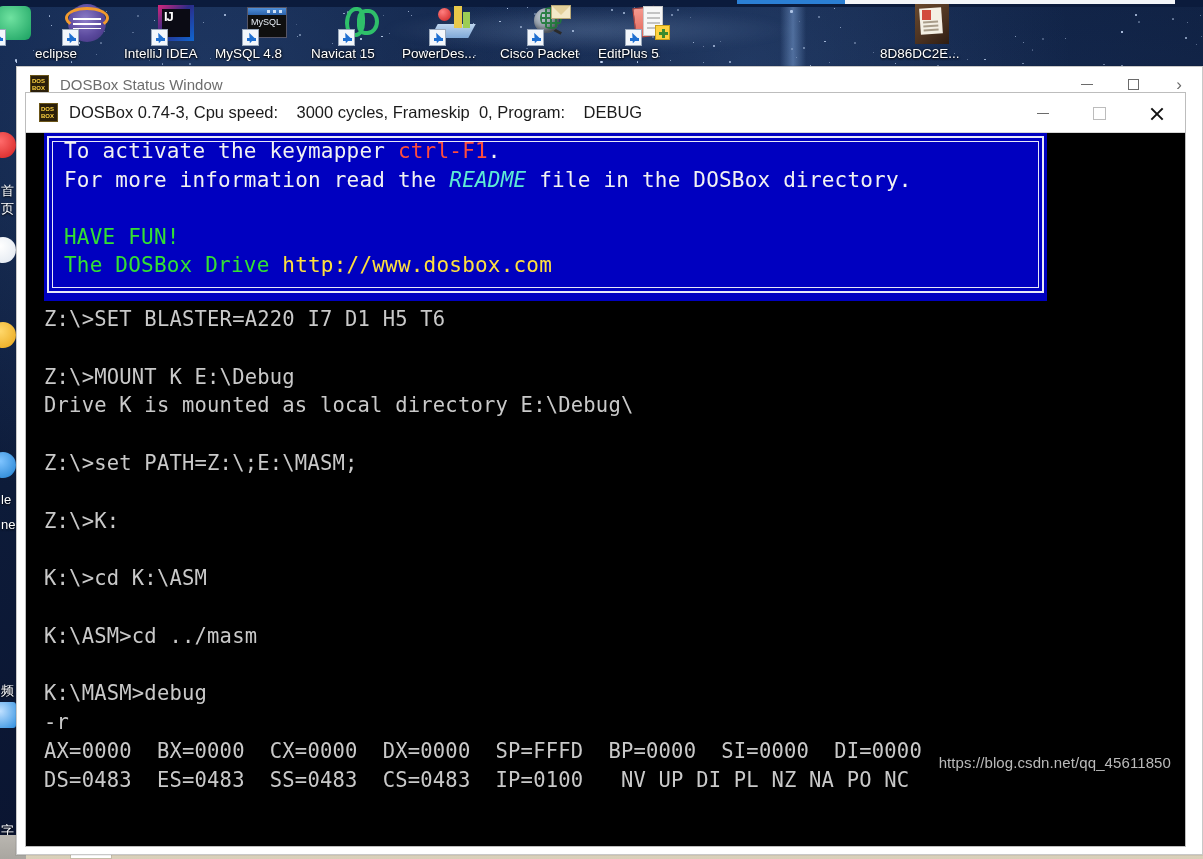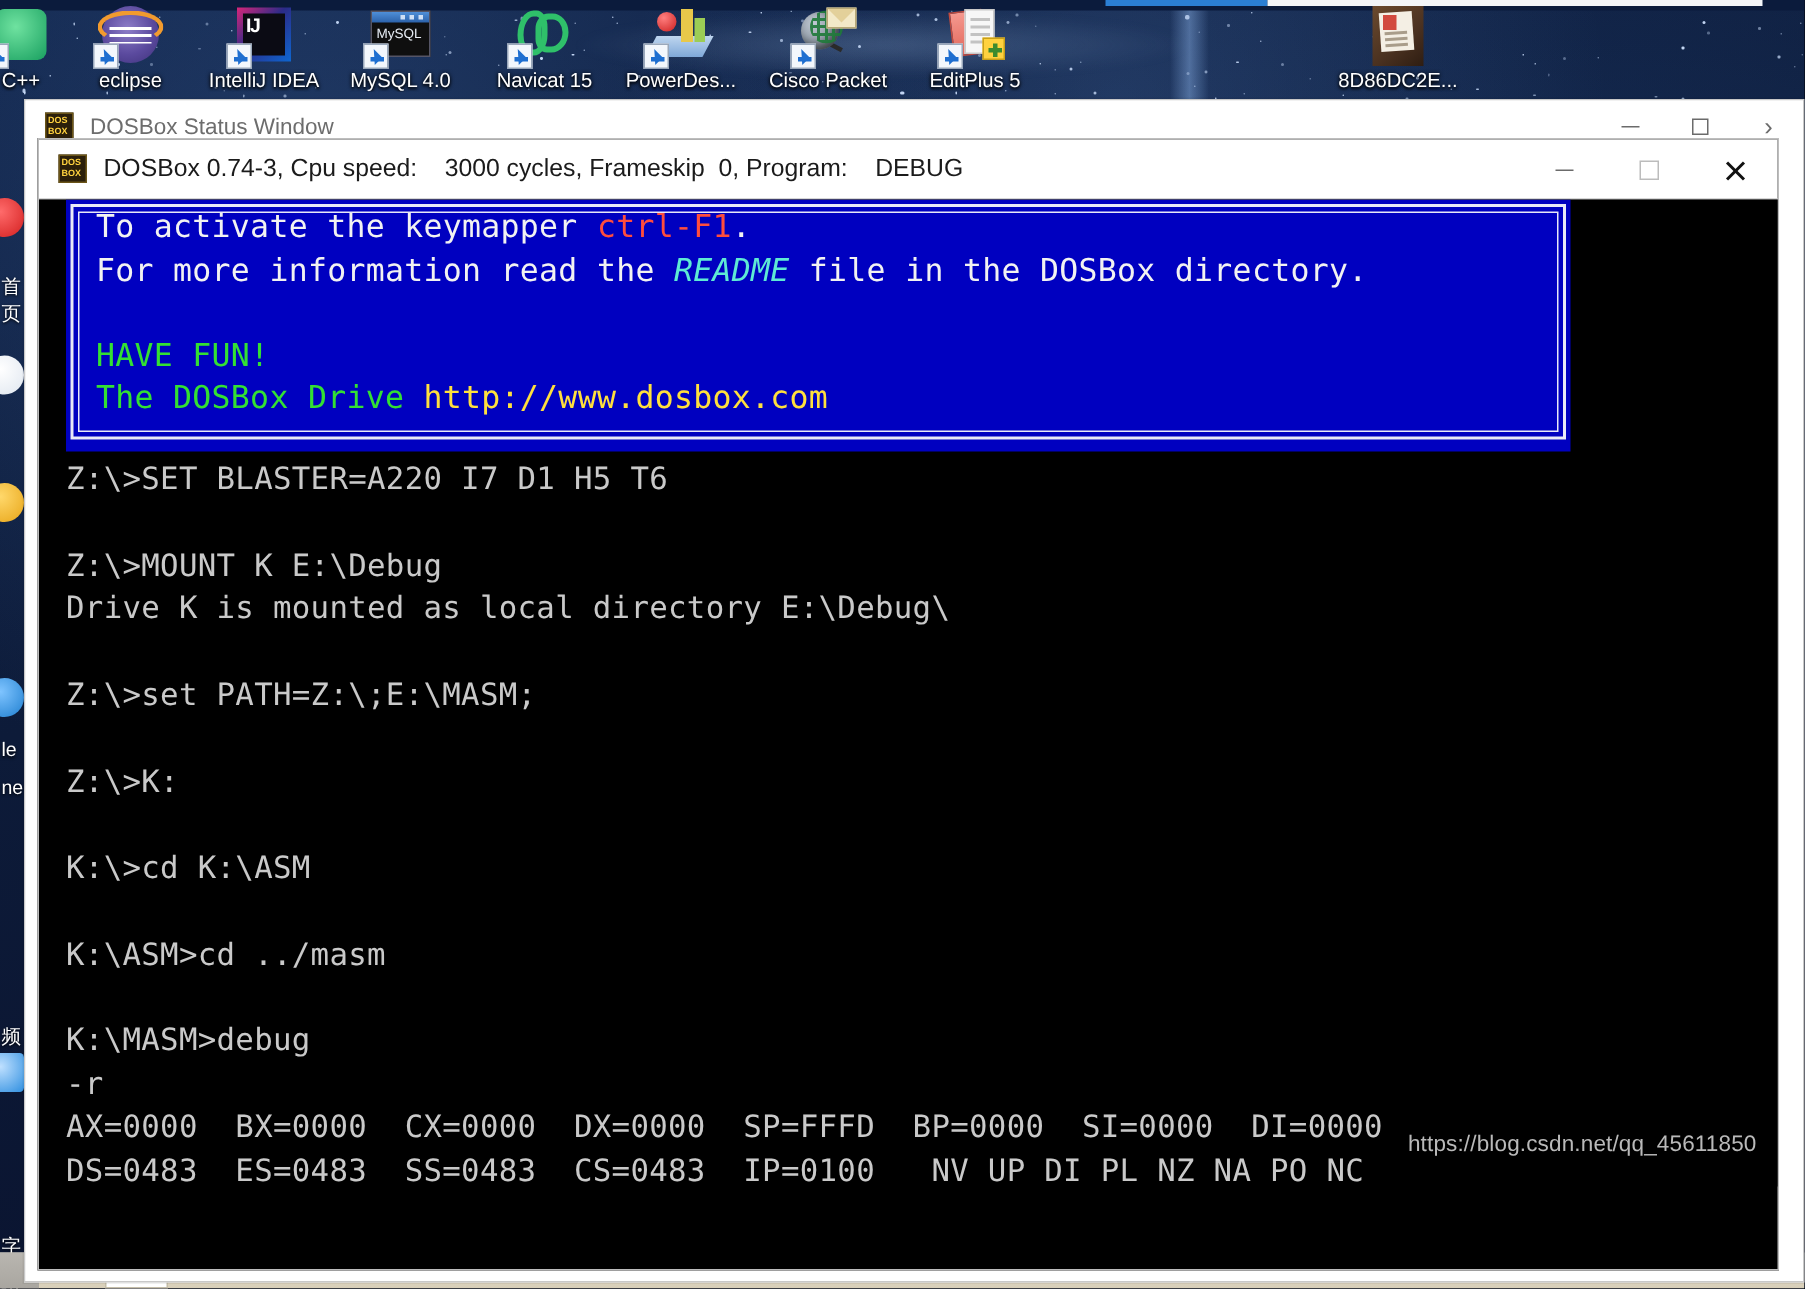--- a/index.html
+++ b/index.html
@@ -32,21 +32,21 @@
   
   #topstrip {
     position:absolute; left:0; top:0; width:1203px; height:7px;
     background:#0b1b3c;
   }
   #topstrip .seg-blue { position:absolute; left:737px; top:0; width:108px; height:4px; background:#2b7fd4; }
   #topstrip .seg-white{ position:absolute; left:845px; top:0; width:330px; height:4px; background:#f3f5f8; }
 
   
   #icon-row { position:absolute; left:0; top:4px; width:1203px; height:66px; }
-  .dicon { position:absolute; width:104px; text-align:center; }
+  .dicon { position:absolute; width:104px; }
   .dicon .glyph { position:relative; width:46px; height:40px; margin:0 auto; }
   .dicon .label {
     margin-top:2px; font-size:13.5px; color:#ffffff;
     text-shadow:0 1px 2px rgba(0,0,0,.95), 0 0 3px rgba(0,0,0,.9);
     white-space:nowrap; overflow:hidden;
   }
   .shortcut-arrow {
     position:absolute; left:-2px; bottom:-2px; width:17px; height:17px;
     background:#f3f7fc; border:1px solid #9aa8bb;
   }
@@ -469,21 +469,21 @@
         <div class="art-mysql">
           <div class="tb">
             <i style="right:4px"></i>
             <i style="right:10px"></i>
             <i style="right:16px"></i>
           </div>
           <div class="lbl">MySQL</div>
         </div>
         <div class="shortcut-arrow"></div>
       </div>
-      <div class="label">MySQL 4.0</div>
+      <div class="label">MySQL 4.8</div>
     </div>
     <div class="dicon" style="left: 311px;">
       <div class="glyph">
         <div class="art-navicat">
           <div class="l1"></div>
           <div class="l2"></div>
         </div>
         <div class="shortcut-arrow"></div>
       </div>
       <div class="label">Navicat 15</div>

